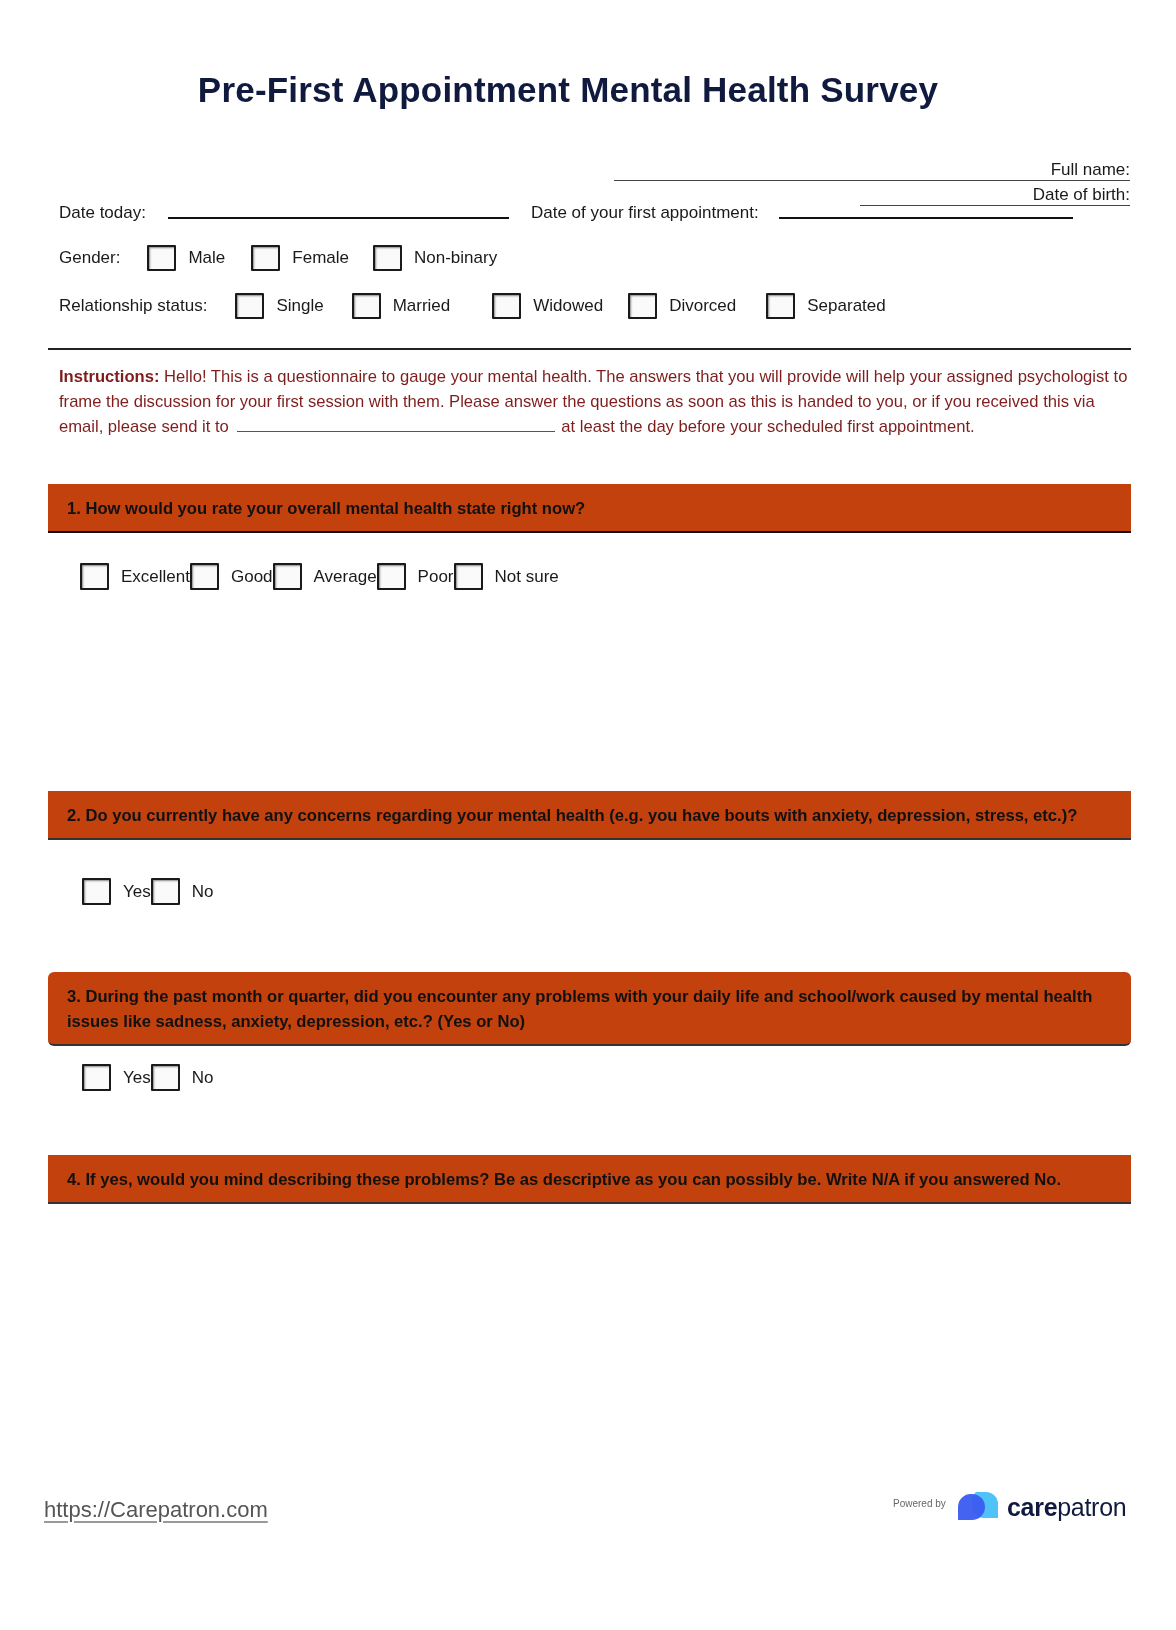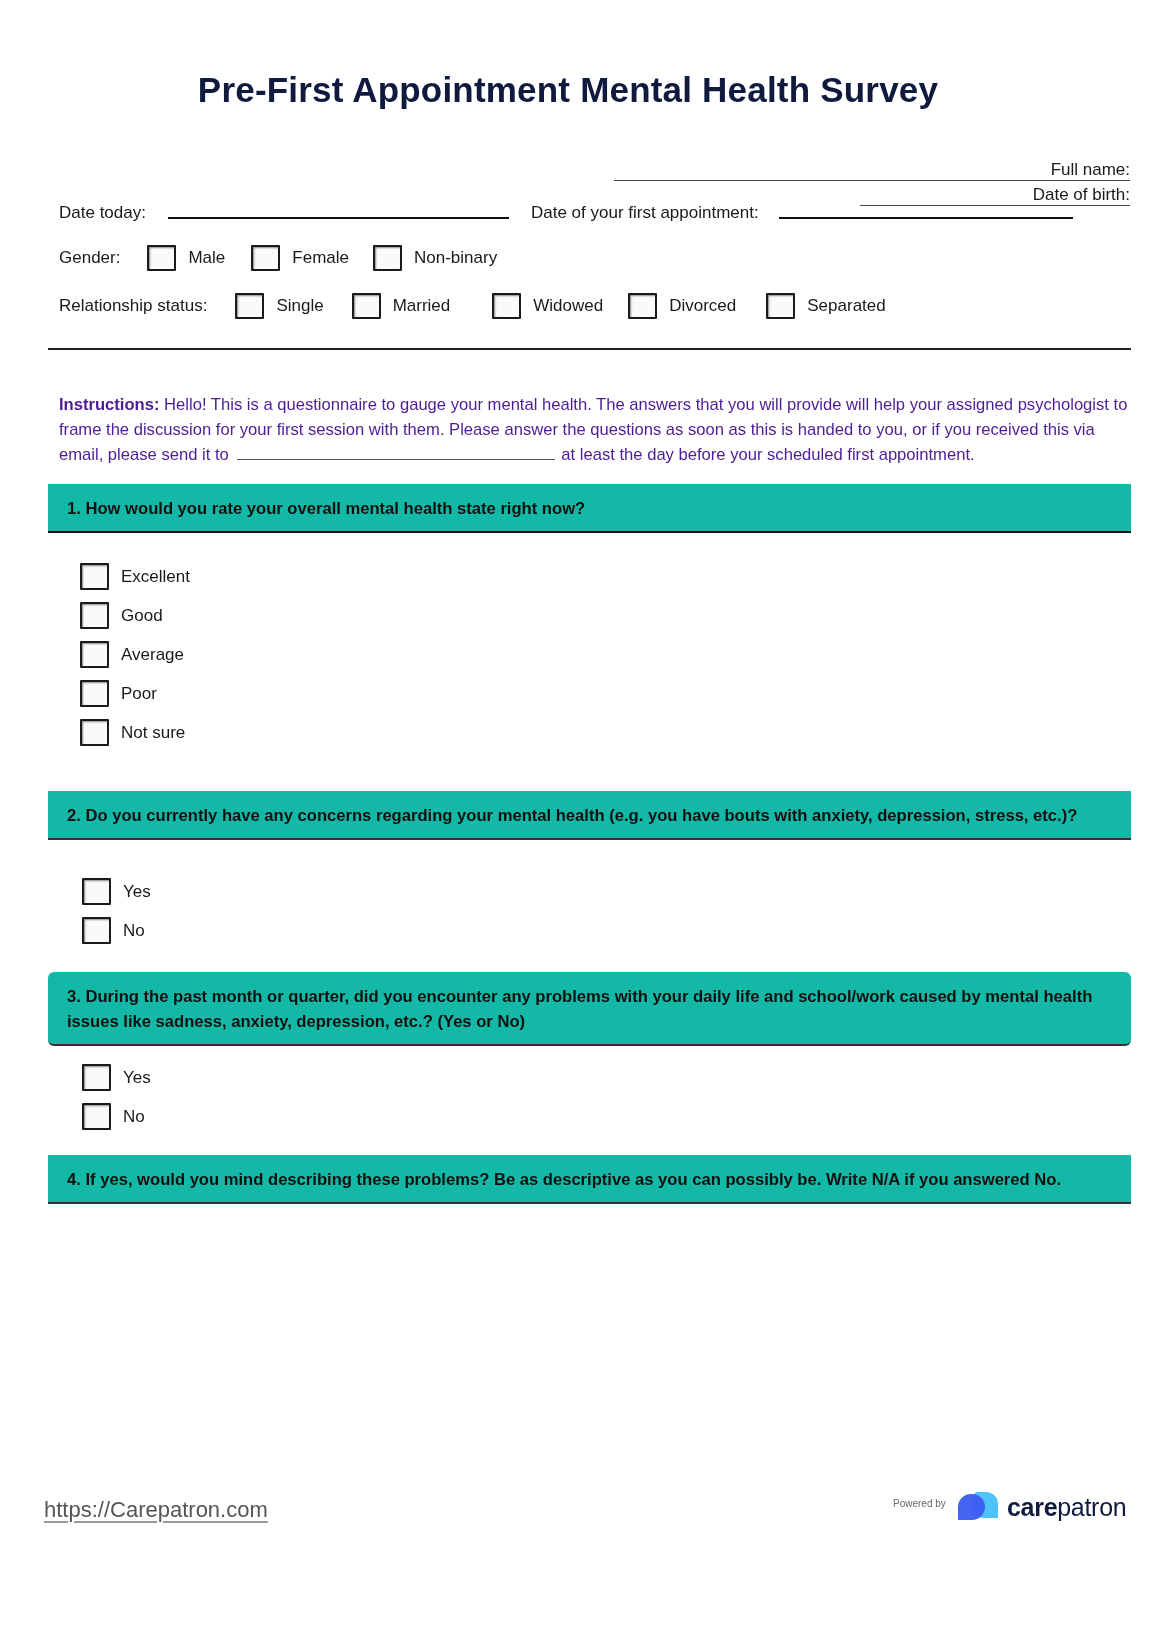--- a/index.html
+++ b/index.html
@@ -21,34 +21,34 @@
       box-shadow: inset 1px 1px 2px #888, inset -1px -1px 0 #fff;
       background: #fafafa; vertical-align: middle; cursor: pointer;
     }
     .opt { display: inline-flex; align-items: center; }
     .opt .lbl { margin-left: 12px; font-size: 17px; color: #1a1a1a; }
 
     .divider { position: absolute; left: 48px; width: 1083px; height: 2px; background: #222; }
 
     .instructions {
       position: absolute; left: 59px; top: 364px; width: 1080px;
-      font-size: 16.6px; line-height: 25px; color: #4c1d95; margin-top: 28px;
+      font-size: 16.6px; line-height: 25px; color: #7f1d1d;
     }
     .instructions b { font-weight: bold; }
     .email-blank { display: inline-block; width: 318px; border-bottom: 1px solid #555; height: 16px; vertical-align: baseline; margin: 0 6px 0 4px; }
 
     .qhead {
-      position: absolute; left: 48px; width: 1083px; background: #14b8a6;
+      position: absolute; left: 48px; width: 1083px; background: #c2410c;
       border-bottom: 2px solid #333;
       font-size: 16.6px; font-weight: bold; color: #111; line-height: 25px;
       padding: 12px 18px 10px 19px;
     }
     .qhead.one { border-bottom-color: #111; }
 
-    .optlist { position: absolute; left: 80px; display: flex; flex-direction: column; }
+    .optlist { position: absolute; left: 80px; display: flex; flex-direction: row; }
     .optlist .opt { height: 39px; }
     .optlist .cb { width: 29px; height: 27px; }
 
     .footer-link {
       position: absolute; left: 44px; top: 1497px; font-size: 22px; color: #555;
       text-decoration: underline; text-decoration-color: #999; text-underline-offset: 4px;
     }
     .powered { position: absolute; left: 893px; top: 1498px; font-size: 10px; color: #666; }
     .logo-mark { position: absolute; left: 956px; top: 1490px; width: 48px; height: 32px; }
     .brand { position: absolute; left: 1007px; top: 1493px; font-size: 25px; color: #101a3f; letter-spacing: -0.3px; }

